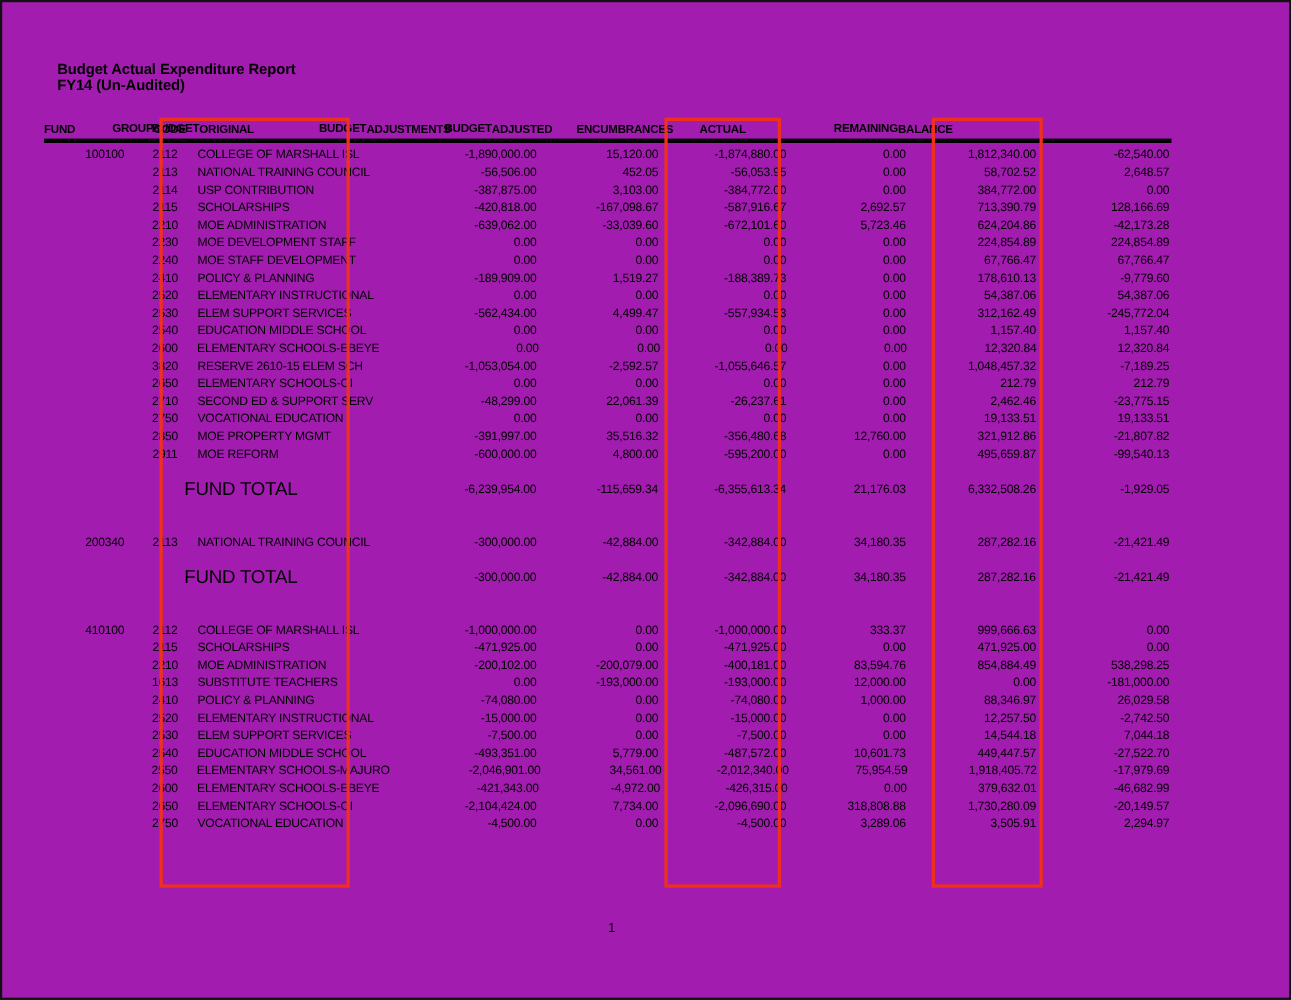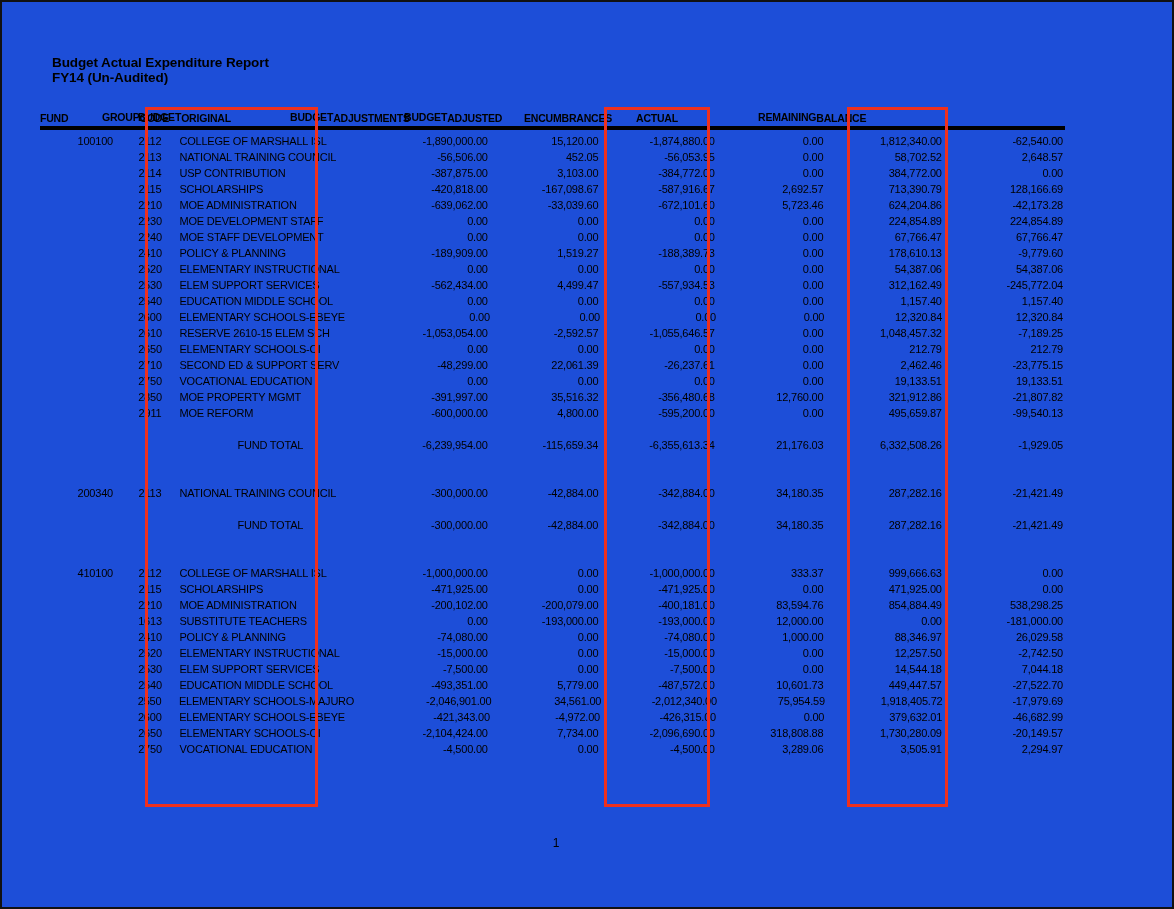--- a/index.html
+++ b/index.html
@@ -1,18 +1,18 @@
 <!DOCTYPE html>
 <html><head>
 <meta charset="utf-8">
 <style>
   html,body{margin:0;padding:0;background:#fff;}
   .page{
     position:absolute; left:0; top:0; width:1174px; height:909px;
-    background:#1d4ed8; border:2px solid #111; box-sizing:border-box;
+    background:#a21caf; border:2px solid #111; box-sizing:border-box;
     font-family:"Liberation Sans", sans-serif; color:#000; overflow:hidden;
   }
   .title{
     position:absolute; left:50px; top:53px;
     font-size:13.5px; font-weight:bold; line-height:15px; letter-spacing:-0.1px;
   }
   .table-area{
     position:absolute; left:38px; top:108px; width:1025px;
   }
   .hrow{display:flex; width:100%;}
@@ -28,21 +28,21 @@
   .num{text-align:right; padding-right:2px; box-sizing:border-box;}
   .c-fund{width:48px; text-align:center; box-sizing:border-box;}
   .c-code{width:50px; text-align:center; padding-left:14px; box-sizing:border-box;}
   .c-descr{width:180px; padding-left:12px; box-sizing:border-box; overflow:visible;}
   .c-orig{width:152px;}
   .c-adjm{width:114px;}
   .c-adj{width:120px;}
   .c-enc{width:112px;}
   .c-act{width:122px;}
   .c-rem{width:125px;}
-  .c-total-label{width:212px; text-align:center; box-sizing:border-box; font-size:11px;}
+  .c-total-label{width:212px; text-align:left; box-sizing:border-box; font-size:17px;}
   .c-orig-narrow{width:120px;}
   .hl{position:absolute; box-sizing:border-box; border:3px solid #ef301d; background:transparent; z-index:5;}
   .hl-descr{left:143px; top:105px; width:173px; height:700px;}
   .hl-adjusted{left:602px; top:105px; width:106px; height:700px;}
   .hl-actual{left:845px; top:105px; width:101px; height:700px;}
   .pagenum{
     position:absolute; left:548px; top:834px; width:12px;
     font-size:12px; text-align:center; color:#000;
   }
 </style>
@@ -220,21 +220,21 @@
           <div class="c-descr">ELEMENTARY SCHOOLS-EBEYE</div>
           <div class="c-orig num">0.00</div>
           <div class="c-adjm num">0.00</div>
           <div class="c-adj num">0.00</div>
           <div class="c-enc num">0.00</div>
           <div class="c-act num">12,320.84</div>
           <div class="c-rem num">12,320.84</div>
         </div>
         <div class="row">
           <div class="c-fund"></div>
-          <div class="c-code">2610</div>
+          <div class="c-code">3820</div>
           <div class="c-descr">RESERVE 2610-15 ELEM SCH</div>
           <div class="c-orig num">-1,053,054.00</div>
           <div class="c-adjm num">-2,592.57</div>
           <div class="c-adj num">-1,055,646.57</div>
           <div class="c-enc num">0.00</div>
           <div class="c-act num">1,048,457.32</div>
           <div class="c-rem num">-7,189.25</div>
         </div>
         <div class="row">
           <div class="c-fund"></div>

